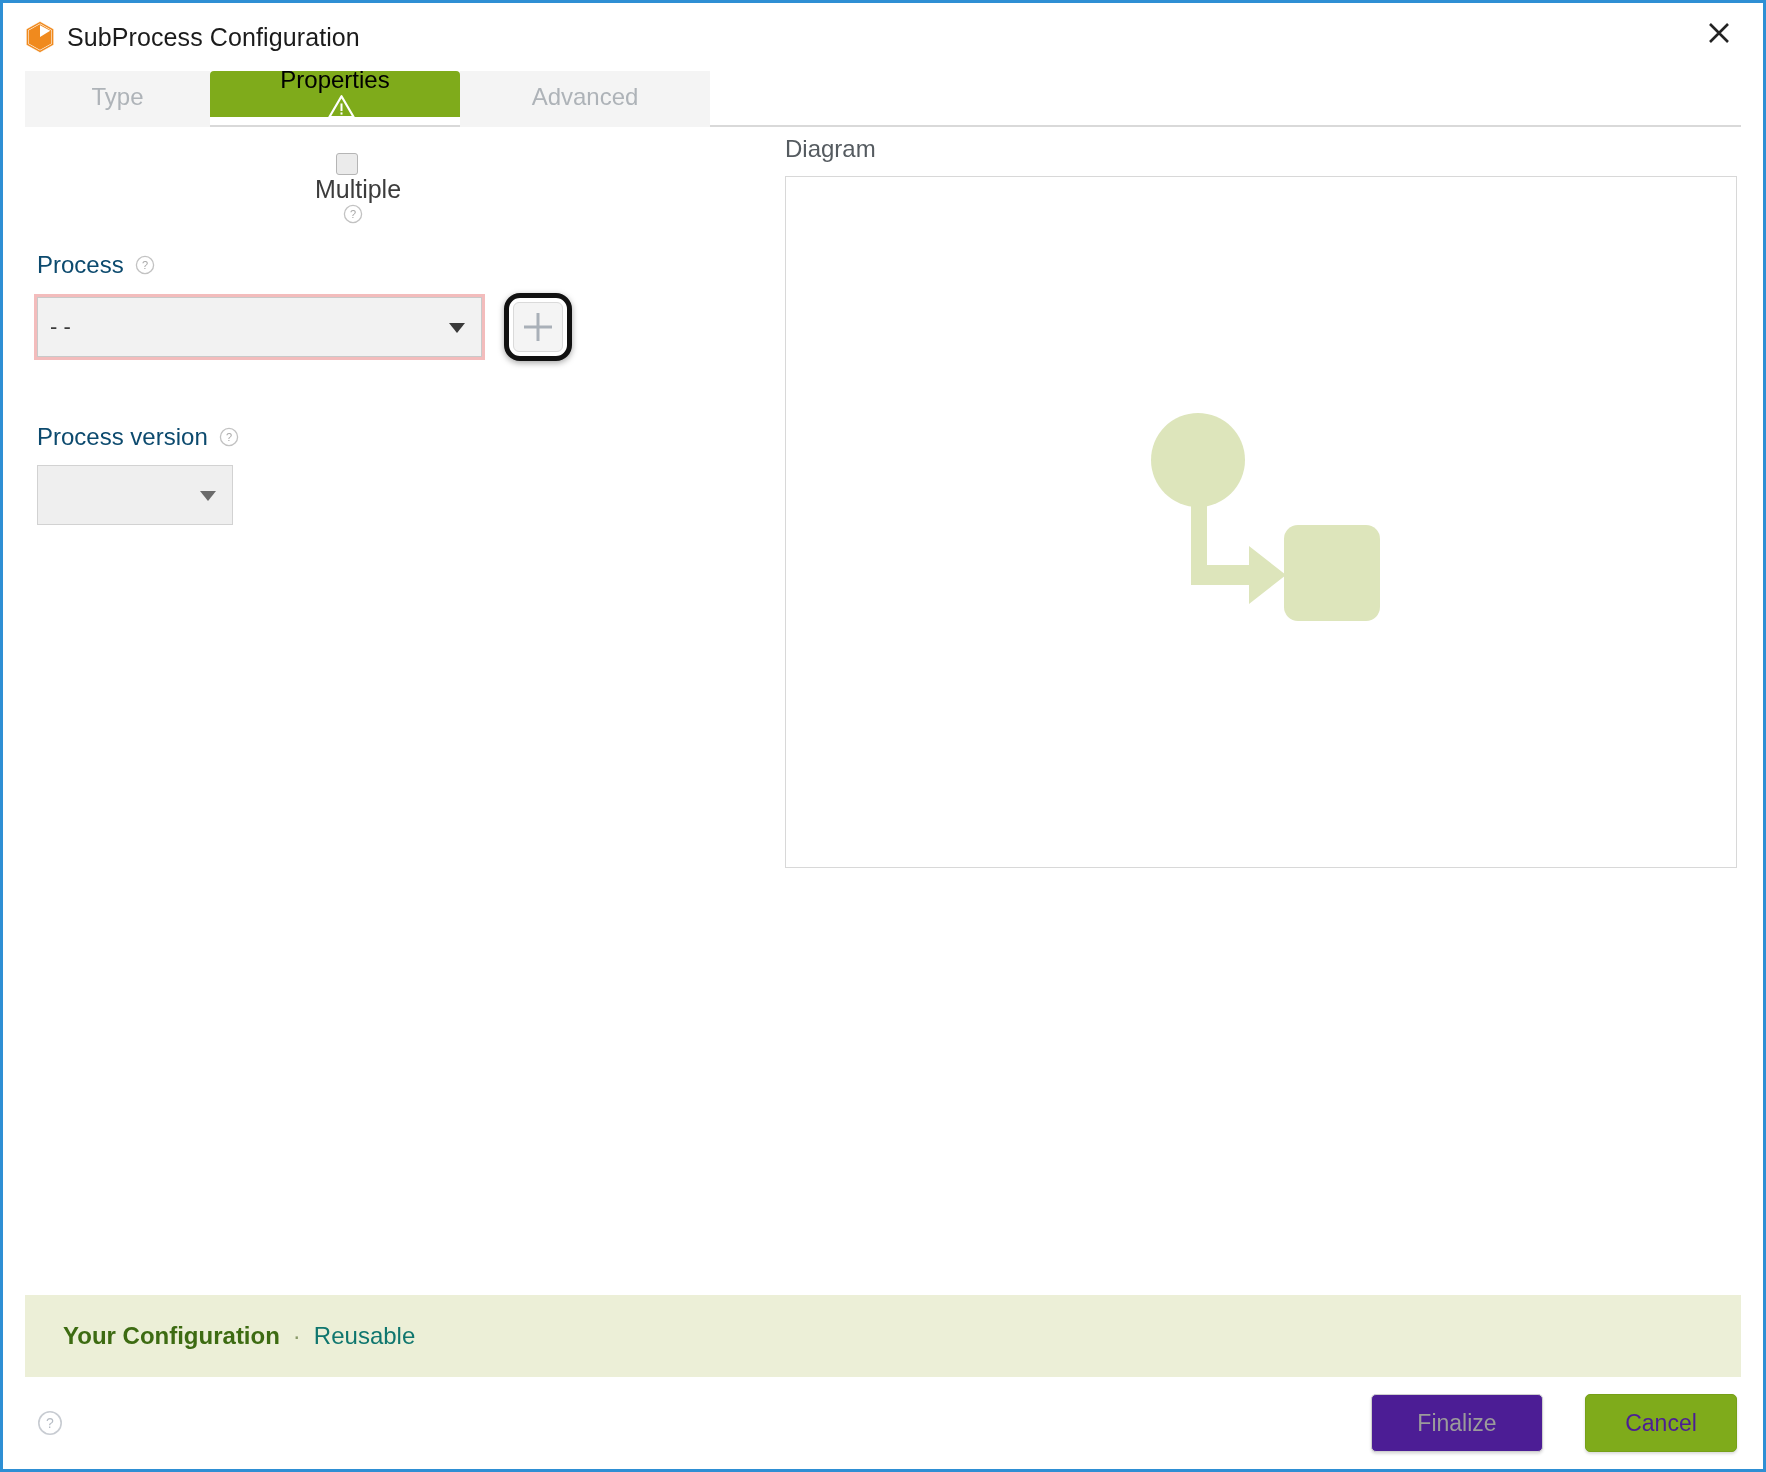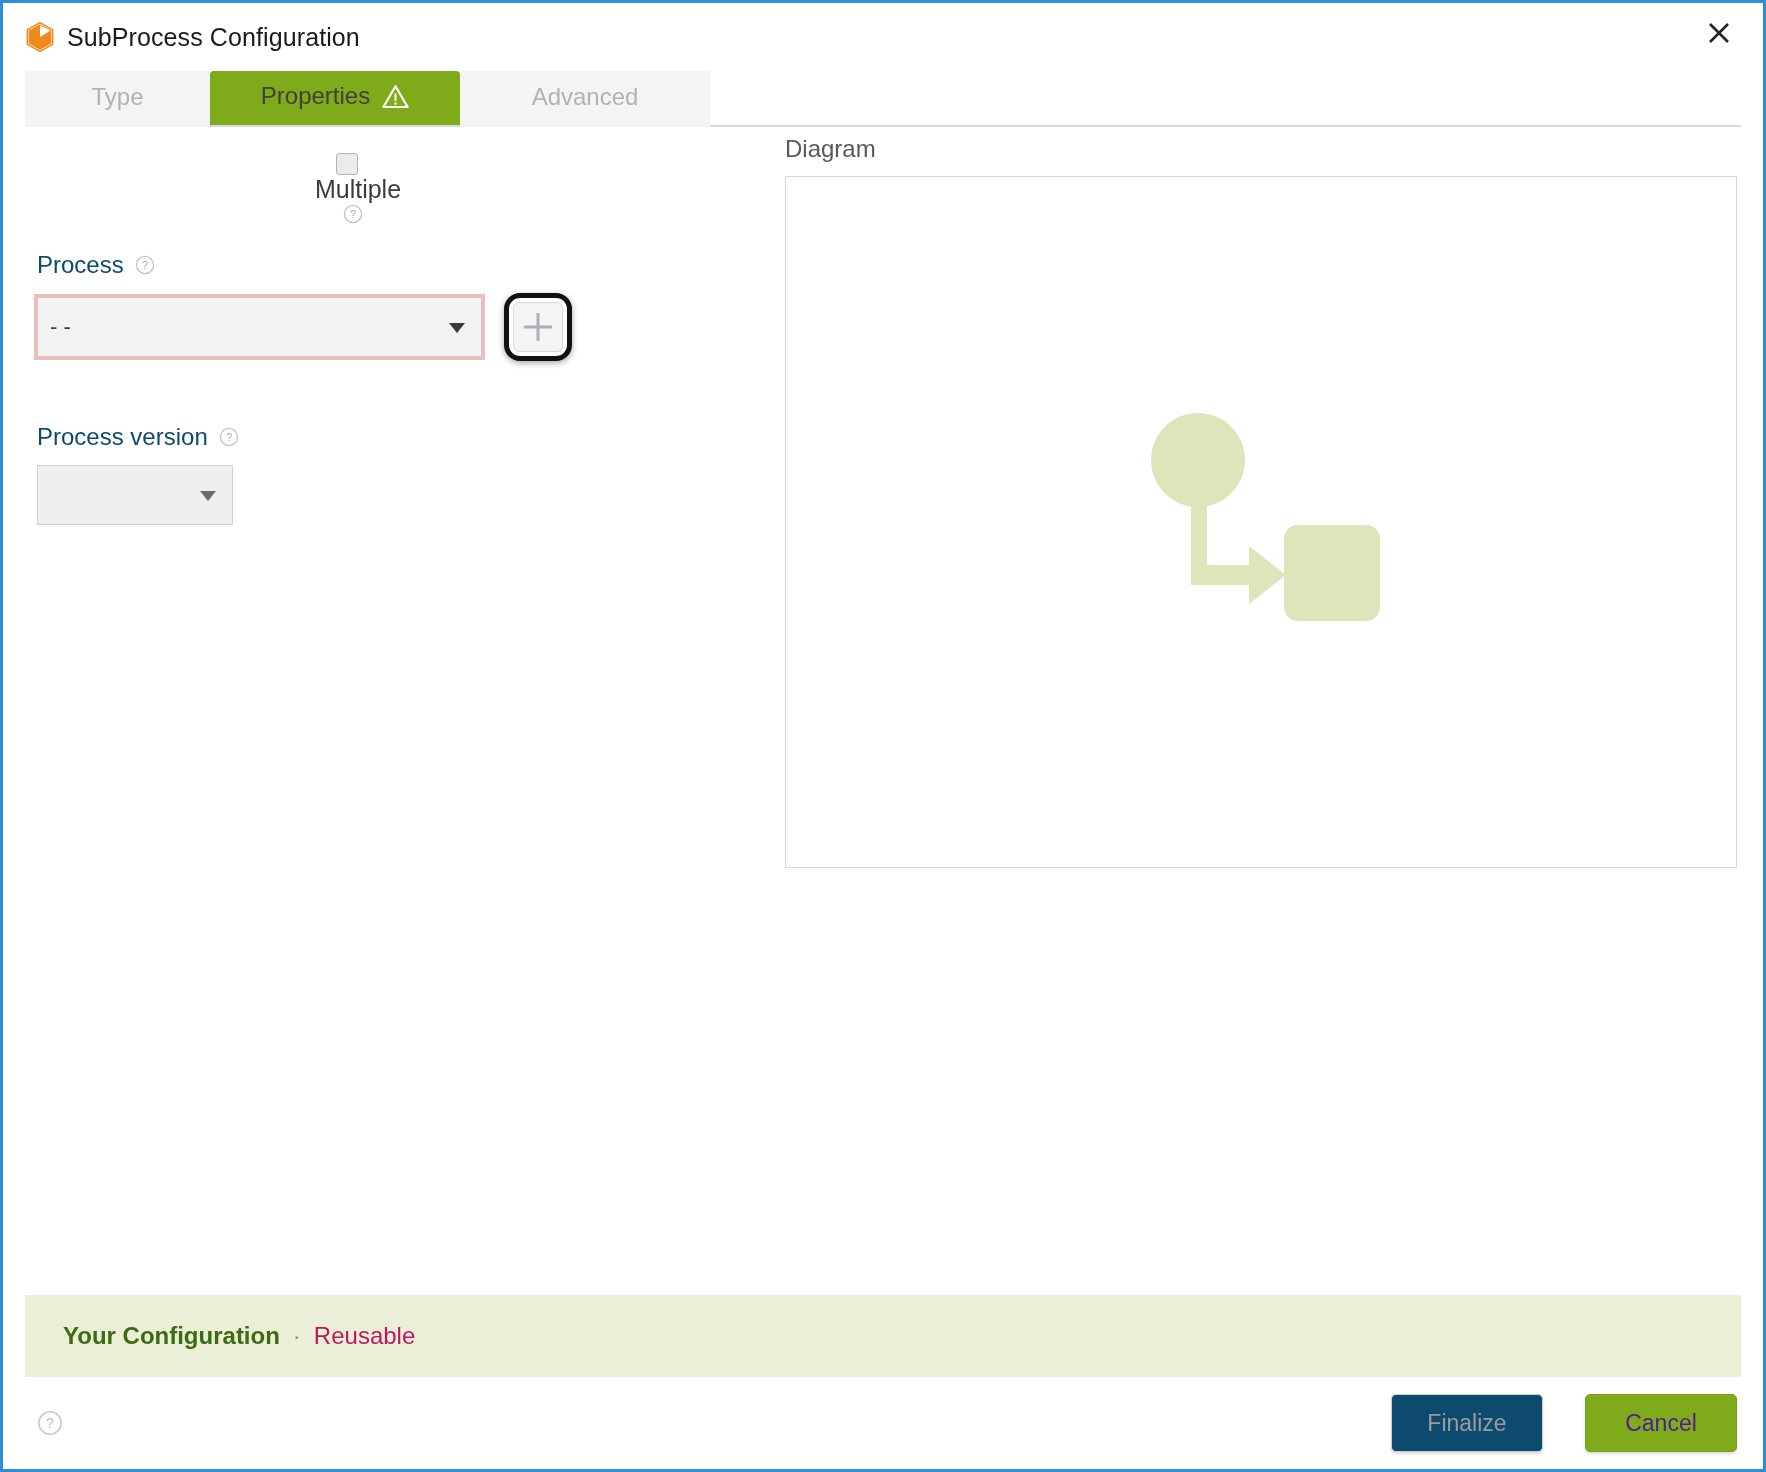--- a/index.html
+++ b/index.html
@@ -92,21 +92,21 @@
     box-sizing: border-box;
     background: #f4f4f4;
     color: #aeb3b8;
     font-size: 24px;
     cursor: pointer;
     border: none;
     padding: 0 0 4px 0;
     z-index: 1;
   }
   .tab-type     { width: 185px; }
-  .tab-props    { width: 250px; height: 54px; background: #7fab1b; color: #404040; border-radius: 4px 4px 0 0; }
+  .tab-props    { width: 250px; height: 46px; background: #7fab1b; color: #000000; border-radius: 4px 4px 0 0; flex-direction: column; }
   .tab-adv      { width: 250px; }
   .warn-ico {
     display: inline-block;
     margin-left: 12px;
     vertical-align: middle;
   }
   .warn-ico svg { display: block; }
 
   
   .body-area {
@@ -278,21 +278,21 @@
     font-weight: bold;
     color: #3d6b12;
   }
   .cfg-sep {
     font-size: 24px;
     color: #8a9a6a;
     margin: 0 13px;
   }
   .cfg-sub {
     font-size: 24px;
-    color: #be185d;
+    color: #0f766e;
   }
 
   
   .footer {
     flex: 0 0 auto;
     height: 92px;
     display: flex;
     align-items: center;
     padding: 0 26px 0 34px;
     box-sizing: border-box;
@@ -312,22 +312,22 @@
     display: flex;
     align-items: center;
     justify-content: center;
     box-sizing: border-box;
     cursor: pointer;
     border: 1px solid transparent;
     box-shadow: 0 2px 3px rgba(0,0,0,0.14);
     padding: 0 18px;
   }
   .btn-finalize {
-    width: 152px;
-    background: #0c4a6e;
+    width: 172px;
+    background: #4c1d95;
     color: #9b9b9b;
     border-color: #cfcfcf;
     margin-right: 42px;
   }
   .btn-cancel {
     width: 152px;
     background: #7fab1b;
     color: #4c1d95;
     border-color: #76a018;
   }

